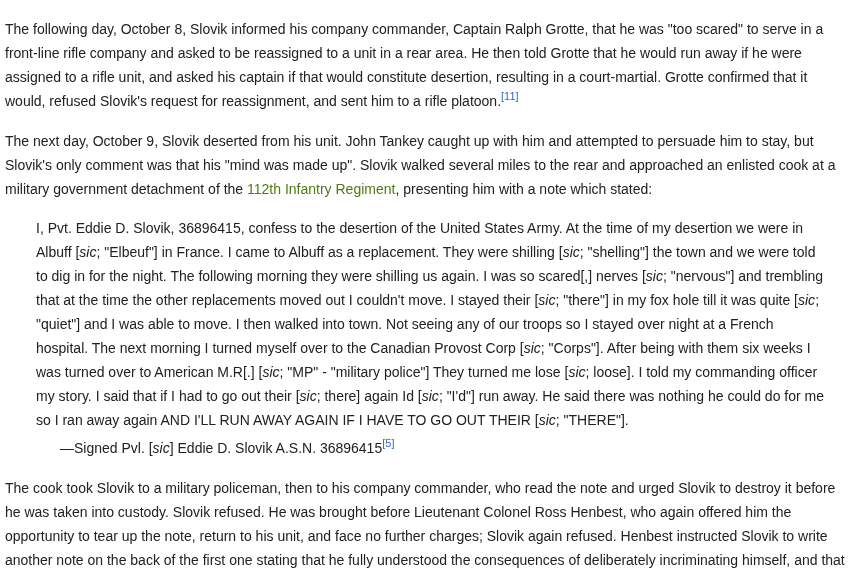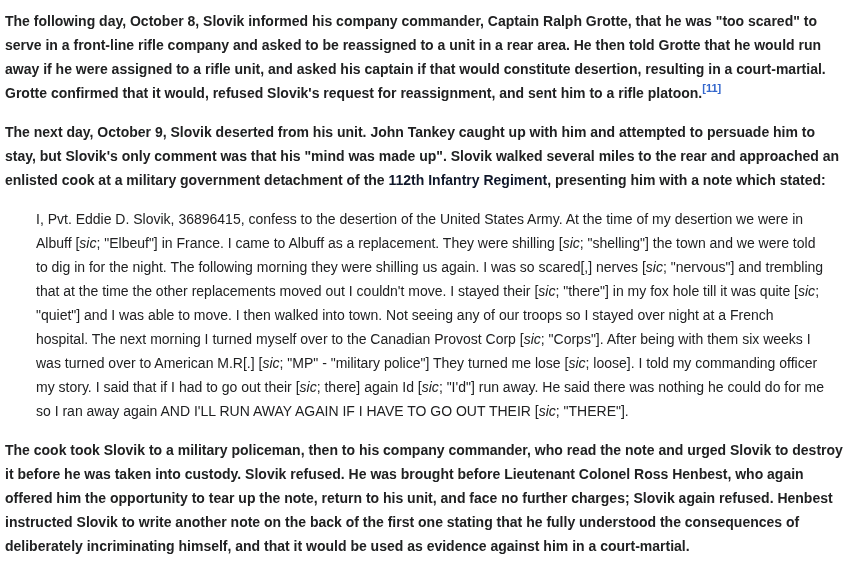--- a/index.html
+++ b/index.html
@@ -13,36 +13,35 @@
     overflow: hidden;
     color: #202122;
     font-family: "Liberation Sans", "DejaVu Sans", sans-serif;
     font-size: 14px;
     line-height: 24px;
   }
   .article {
     padding: 1px 7px 0 5px;
   }
   p.para {
-    margin: 8px 0 15px 0;
-    font-weight: bold;
+    margin: 16px 0 15px 0;
   }
   blockquote.quote {
     margin: 0 16px 15px 27px;
     padding: 0;
   }
   blockquote.quote p.quote-text {
     margin: 4px;
   }
   blockquote.quote p.attribution {
     margin: 0 0 0 0;
     padding-left: 28px;
   }
   a.wikilink {
-    color: #0f172a;
+    color: #4d7c0f;
     text-decoration: none;
     cursor: pointer;
   }
   sup.reference {
     font-size: 11px;
     line-height: 0;
     vertical-align: super;
     white-space: nowrap;
   }
   sup.reference a.ref-link {
@@ -57,16 +56,17 @@
 </head>
 <body>
 
 <div class="article">
   <p class="para">The following day, October 8, Slovik informed his company commander, Captain Ralph Grotte, that he was "too scared" to serve in a front-line rifle company and asked to be reassigned to a unit in a rear area. He then told Grotte that he would run away if he were assigned to a rifle unit, and asked his captain if that would constitute desertion, resulting in a court-martial. Grotte confirmed that it would, refused Slovik's request for reassignment, and sent him to a rifle platoon.<sup class="reference"><a class="ref-link" href="#">[11]</a></sup></p>
 
   <p class="para">The next day, October 9, Slovik deserted from his unit. John Tankey caught up with him and attempted to persuade him to stay, but Slovik's only comment was that his "mind was made up". Slovik walked several miles to the rear and approached an enlisted cook at a military government detachment of the <a class="wikilink" href="#">112th Infantry Regiment</a>, presenting him with a note which stated:</p>
 
   <blockquote class="quote">
     <p class="quote-text">I, Pvt. Eddie D. Slovik, 36896415, confess to the desertion of the United States Army. At the time of my desertion we were in Albuff [<i>sic</i>; "Elbeuf"] in France. I came to Albuff as a replacement. They were shilling [<i>sic</i>; "shelling"] the town and we were told to dig in for the night. The following morning they were shilling us again. I was so scared[,] nerves [<i>sic</i>; "nervous"] and trembling that at the time the other replacements moved out I couldn't move. I stayed their [<i>sic</i>; "there"] in my fox hole till it was quite [<i>sic</i>; "quiet"] and I was able to move. I then walked into town. Not seeing any of our troops so I stayed over night at a French hospital. The next morning I turned myself over to the Canadian Provost Corp [<i>sic</i>; "Corps"]. After being with them six weeks I was turned over to American M.R[.] [<i>sic</i>; "MP" - "military police"] They turned me lose [<i>sic</i>; loose]. I told my commanding officer my story. I said that if I had to go out their [<i>sic</i>; there] again Id [<i>sic</i>; "I'd"] run away. He said there was nothing he could do for me so I ran away again AND I'LL RUN AWAY AGAIN IF I HAVE TO GO OUT THEIR [<i>sic</i>; "THERE"].</p>
+    <p class="attribution">—Signed Pvl. [<i>sic</i>] Eddie D. Slovik A.S.N. 36896415<sup class="reference"><a class="ref-link" href="#">[5]</a></sup></p>
   </blockquote>
 
   <p class="para">The cook took Slovik to a military policeman, then to his company commander, who read the note and urged Slovik to destroy it before he was taken into custody. Slovik refused. He was brought before Lieutenant Colonel Ross Henbest, who again offered him the opportunity to tear up the note, return to his unit, and face no further charges; Slovik again refused. Henbest instructed Slovik to write another note on the back of the first one stating that he fully understood the consequences of deliberately incriminating himself, and that it would be used as evidence against him in a court-martial.</p>
 </div>
 
 </body></html>

